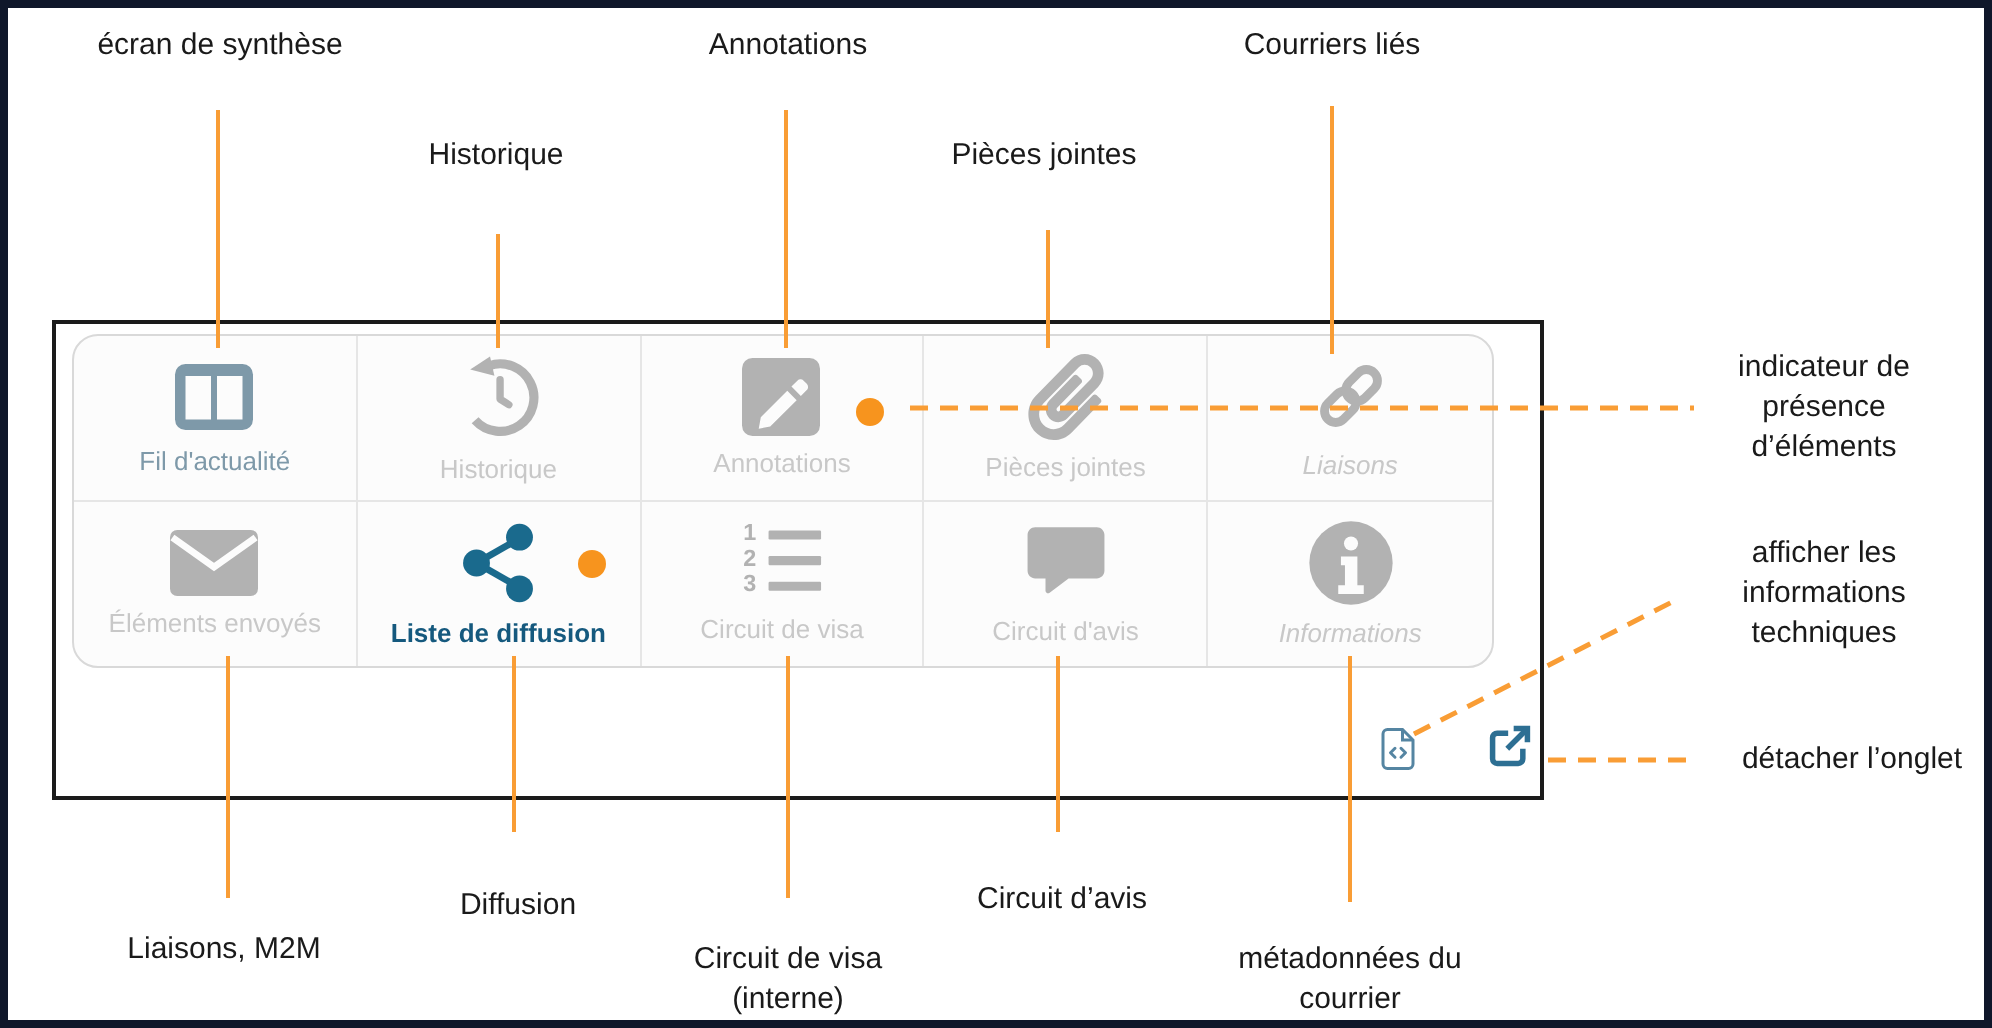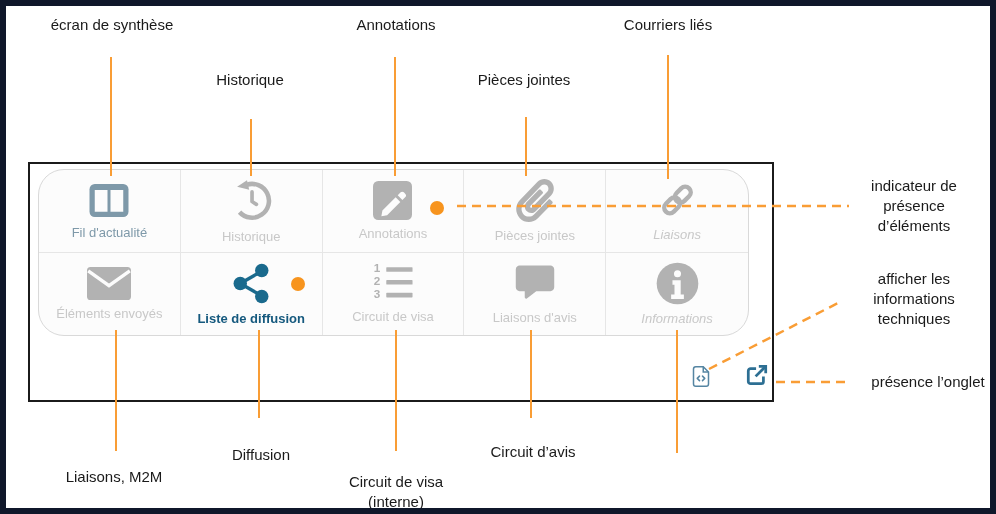--- a/index.html
+++ b/index.html
@@ -1,36 +1,36 @@
 <!DOCTYPE html>
 <html><head>
 <meta charset="utf-8">
 <style>
   html,body{margin:0;padding:0;background:#fff;}
   .stage{
     position:relative;width:996px;height:514px;box-sizing:border-box;
-    background:#fff;border:6px solid #0f172a;overflow:hidden;
+    background:#fff;border:4px solid #0f172a;overflow:hidden;
     font-family:"Liberation Sans",sans-serif;
   }
   
   .callout{
     position:absolute;transform:translateX(-50%);
     font-size:15px;line-height:20px;color:#1a1a1a;text-align:center;white-space:nowrap;
   }
   .callout.wrap{white-space:normal;}
   
   .connectors{position:absolute;left:0;top:0;z-index:6;pointer-events:none;}
   
   .panel{
     position:absolute;left:22px;top:156px;width:746px;height:240px;box-sizing:border-box;
     border:2px solid #1b1b1b;background:#fff;z-index:2;
   }
   .card{
     position:absolute;left:8px;top:5px;width:711px;height:167px;box-sizing:border-box;
-    background:#fcfcfc;border:1px solid #d9d9d9;border-radius:26px;overflow:hidden;
+    background:#fcfcfc;border:1px solid #d9d9d9;border-radius:13px;overflow:hidden;
     display:grid;grid-template-columns:repeat(5,1fr);grid-template-rows:repeat(2,1fr);
   }
   .cell{
     position:relative;display:flex;flex-direction:column;align-items:center;justify-content:center;
     gap:6px;color:#b2b2b2;cursor:pointer;border-right:1px solid #e6e6e6;
   }
   .cell:nth-child(5n){border-right:none;font-style:italic;}
   .cell.r1{border-bottom:1px solid #e6e6e6;}
   .cell .label{font-size:13px;color:#c8c8c8;}
   .cell.active{color:#7E99A9;}
@@ -55,24 +55,25 @@
   <div class="callout" style="left:106px;top:9px">écran de synthèse</div>
   <div class="callout" style="left:244px;top:64px">Historique</div>
   <div class="callout" style="left:390px;top:9px">Annotations</div>
   <div class="callout" style="left:518px;top:64px">Pièces jointes</div>
   <div class="callout" style="left:662px;top:9px">Courriers liés</div>
 
   <div class="callout" style="left:108px;top:461px">Liaisons, M2M</div>
   <div class="callout" style="left:255px;top:439px">Diffusion</div>
   <div class="callout wrap" style="left:390px;top:466px;width:112px">Circuit de visa (interne)</div>
   <div class="callout" style="left:527px;top:436px">Circuit d’avis</div>
+  <div class="callout wrap" style="left:671px;top:466px;width:140px">métadonnées du courrier</div>
 
   <div class="callout wrap" style="left:908px;top:170px;width:112px">indicateur de présence d’éléments</div>
   <div class="callout wrap" style="left:908px;top:263px;width:104px">afficher les informations techniques</div>
-  <div class="callout" style="left:922px;top:366px">présence l’onglet</div>
+  <div class="callout" style="left:922px;top:366px">détacher l’onglet</div>
 
   <div class="panel">
     <div class="card">
 
       <div class="cell r1 active">
         <span class="icon">
           <svg viewBox="0 0 56 48" width="42" height="37">
               <rect x="2" y="2" width="52" height="44" rx="7" fill="currentColor"></rect>
               <rect x="9" y="10" width="17" height="29" fill="#fcfcfc"></rect>
               <rect x="30" y="10" width="17" height="29" fill="#fcfcfc"></rect>
@@ -165,21 +166,21 @@
         </span>
         <span class="label">Circuit de visa</span>
       </div>
 
       <div class="cell">
         <span class="icon">
           <svg viewBox="0 0 512 512" width="44" height="41">
               <path fill="currentColor" d="M64 32h384c26.5 0 48 21.5 48 48v224c0 26.5-21.5 48-48 48H272l-118 90c-10 8-26 0-26-13v-77H64c-26.5 0-48-21.5-48-48V80c0-26.5 21.5-48 48-48z"></path>
             </svg>
         </span>
-        <span class="label">Liaisons d'avis</span>
+        <span class="label">Circuit d'avis</span>
       </div>
 
       <div class="cell">
         <span class="icon">
           <svg viewBox="0 0 512 512" width="43" height="43">
               <circle cx="256" cy="256" r="248" fill="currentColor"></circle>
               <circle cx="256" cy="140" r="42" fill="#fcfcfc"></circle>
               <path fill="#fcfcfc" d="M196 218h98v170h38v52H180v-52h40V270h-24z"></path>
             </svg>
         </span>

